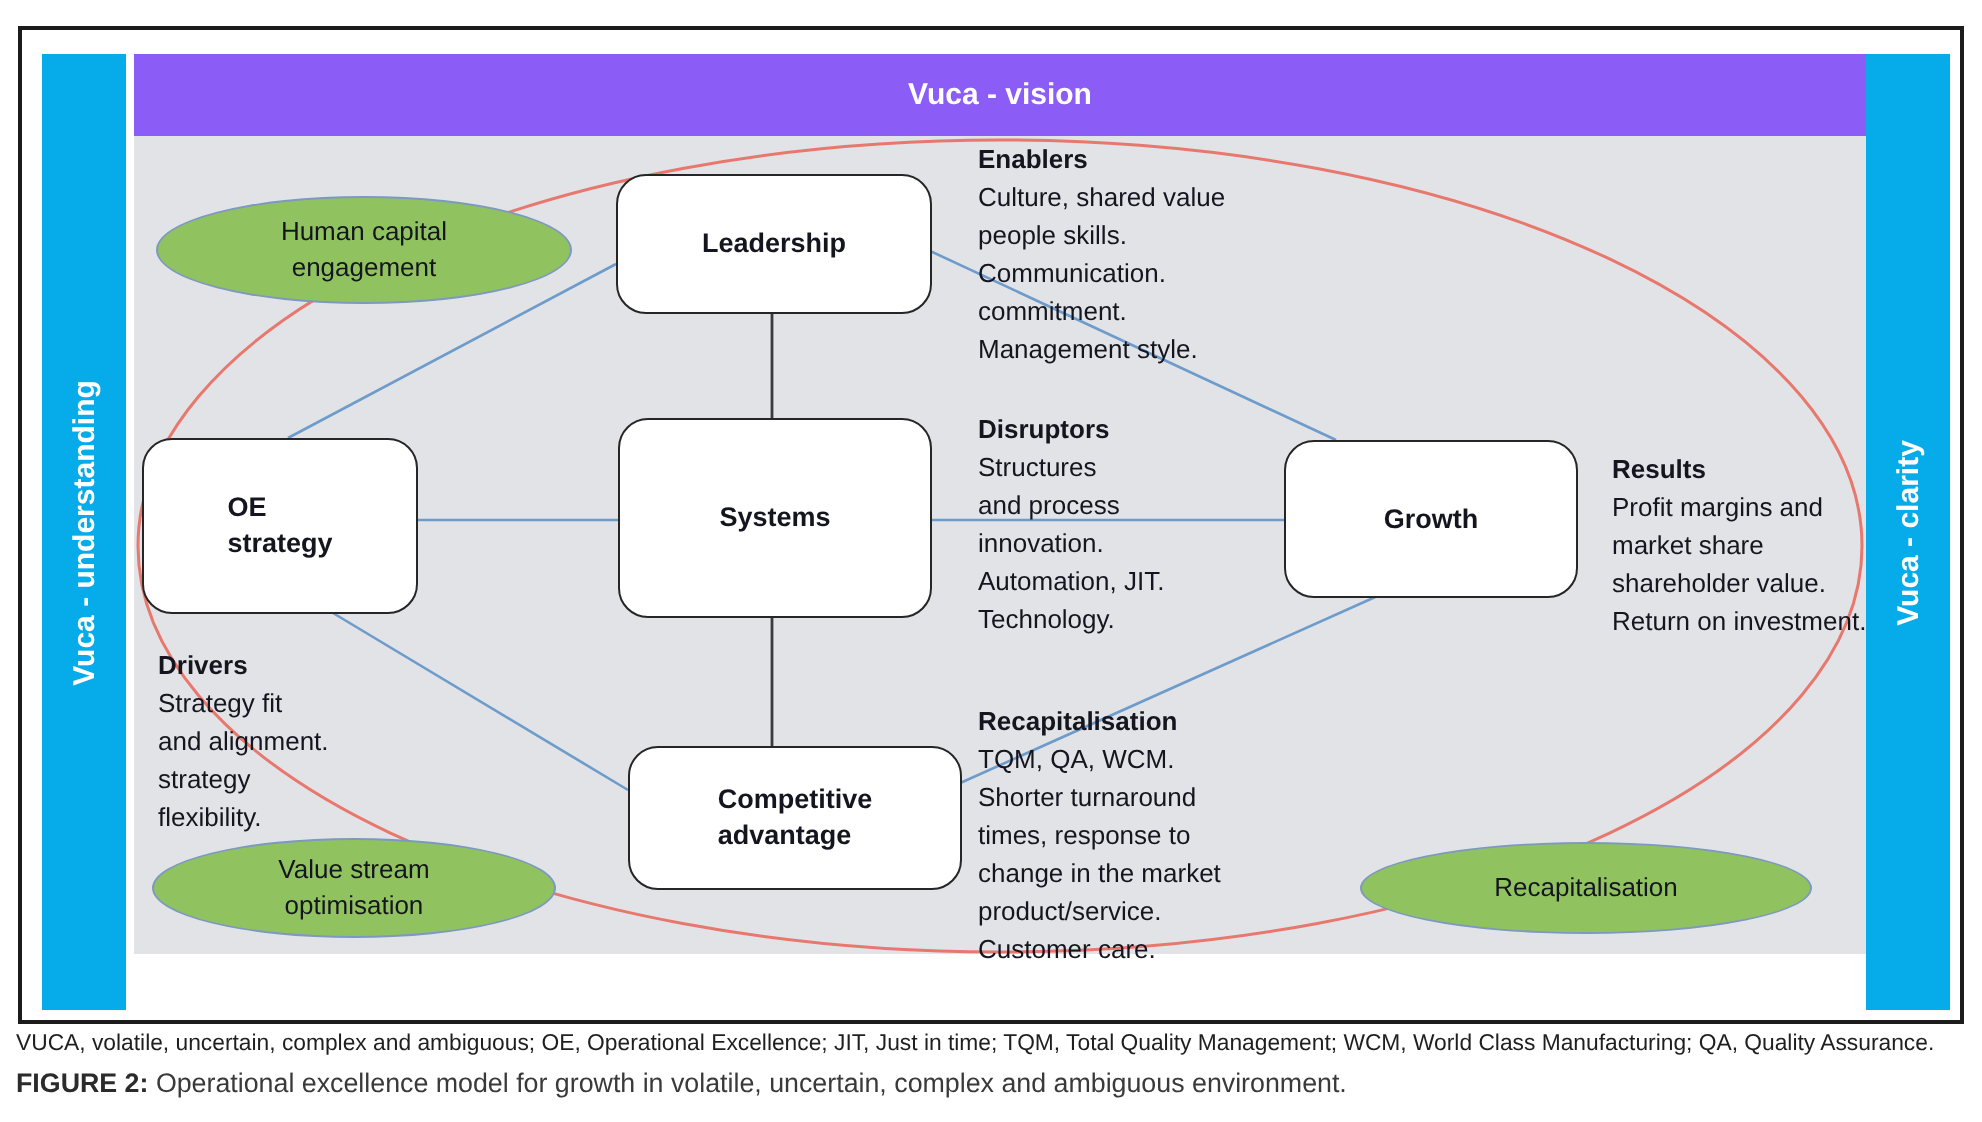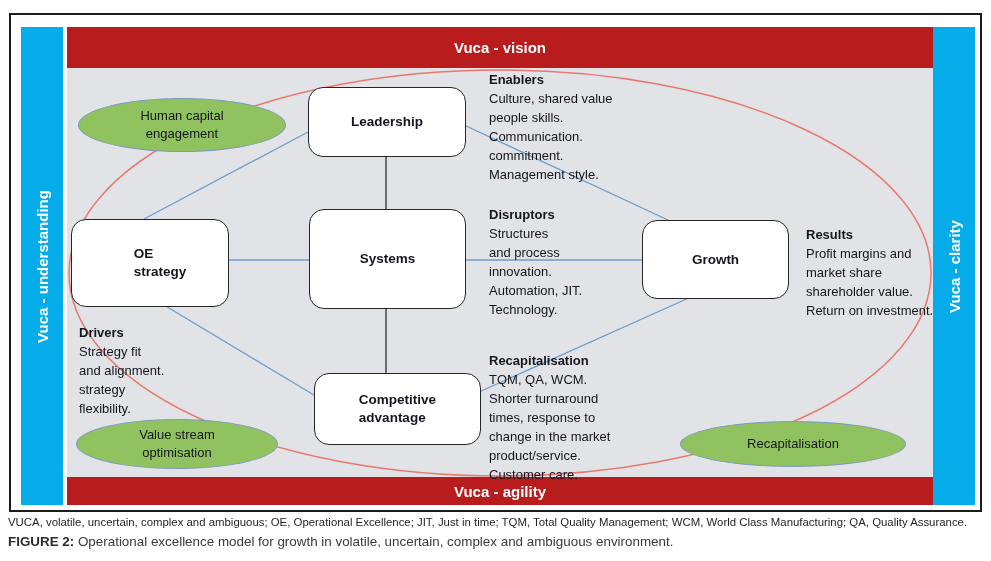--- a/index.html
+++ b/index.html
@@ -6,21 +6,21 @@
   body {
     width:991px; height:561px; background:#ffffff; position:relative;
     font-family:"Liberation Sans", sans-serif; color:#1a1a1a; overflow:hidden;
   }
   .frame {
     position:absolute; left:9px; top:13px; width:969px; height:495px;
     border:2px solid #1c1c1c; background:#ffffff;
   }
   
   .hband {
-    position:absolute; background:#b91c1c; color:#ffffff; font-weight:bold;
+    position:absolute; background:#8b5cf6; color:#ffffff; font-weight:bold;
     font-size:15px; display:flex; align-items:center; justify-content:center;
   }
   .hband.top    { left:56px; top:12px;  width:866px; height:41px; }
   .hband.bottom { left:56px; top:462px; width:866px; height:28px; }
   .vband {
     position:absolute; background:#06ace9; color:#ffffff; font-weight:bold;
     font-size:15px; display:flex; align-items:center; justify-content:center;
     top:12px; width:42px; height:478px;
   }
   .vband.left  { left:10px;  }
@@ -33,21 +33,21 @@
   }
   svg.overlay { position:absolute; left:0; top:0; width:965px; height:491px; }
   
   .node {
     position:absolute; background:#ffffff; border:1.6px solid #262626;
     border-radius:15px; display:flex; align-items:center; justify-content:center;
     text-align:left; font-weight:bold; font-size:13.5px; color:#15151f;
     white-space:pre-line; line-height:18px;
   }
   .node.leadership { left:297px; top:72px;  width:156px; height:68px; }
-  .node.oe         { left:60px;  top:204px; width:136px; height:86px;padding-left:20px; }
+  .node.oe         { left:60px;  top:204px; width:136px; height:86px; }
   .node.systems    { left:298px; top:194px; width:155px; height:98px; }
   .node.growth     { left:631px; top:205px; width:145px; height:77px; }
   .node.compadv    { left:303px; top:358px; width:165px; height:70px; }
   
   .gell {
     position:absolute; background:#90c360; border:1.6px solid #7d99c0;
     border-radius:50%; display:flex; align-items:center; justify-content:center;
     text-align:center; font-size:13px; color:#15151f; white-space:pre-line;
     line-height:18px;
   }
@@ -76,23 +76,20 @@
 <div class="frame">
 
   <div class="vband left">
     <span>Vuca - understanding</span>
   </div>
   <div class="vband right">
     <span>Vuca - clarity</span>
   </div>
   <div class="hband top">
     <span>Vuca - vision</span>
-  </div>
-  <div class="hband bottom">
-    <span>Vuca - agility</span>
   </div>
 
   <div class="gray-area"></div>
 
   <svg class="overlay" viewBox="0 0 965 491">
     <ellipse cx="489" cy="258" rx="431" ry="203" fill="none" stroke="#e8786e" stroke-width="1.5"></ellipse>
     <line x1="297" y1="117" x2="133" y2="204" stroke="#6d9ccb" stroke-width="1.3"></line>
     <line x1="453" y1="110" x2="657" y2="205" stroke="#6d9ccb" stroke-width="1.3"></line>
     <line x1="196" y1="245" x2="298" y2="245" stroke="#6d9ccb" stroke-width="1.3"></line>
     <line x1="453" y1="245" x2="631" y2="245" stroke="#6d9ccb" stroke-width="1.3"></line>

